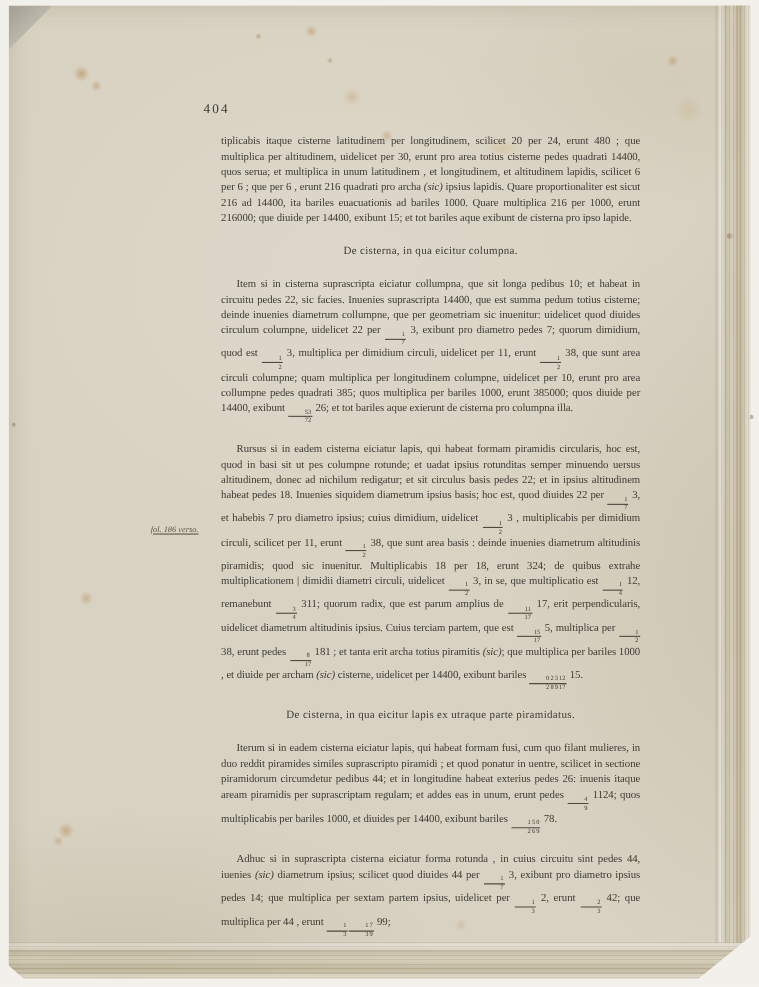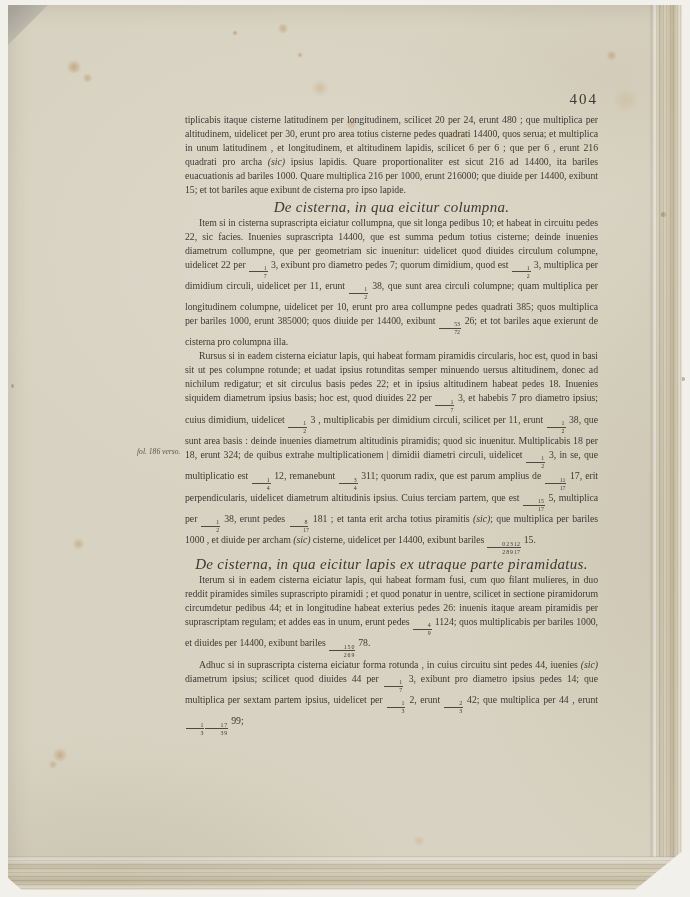--- a/index.html
+++ b/index.html
@@ -30,32 +30,32 @@
   .corner-bl{position:absolute;left:0;bottom:0;width:30px;height:26px;background:#f2f0ea;
     clip-path:polygon(0 0,0 100%,100% 100%);}
   .fold-tl{position:absolute;left:8px;top:5px;width:40px;height:40px;
     background:linear-gradient(135deg,#a6a298 10%,#c6c2b5 70%);
     clip-path:polygon(0 0,100% 0,0 100%);}
   .fold-tl::after{content:"";position:absolute;inset:0;}
   .stain{position:absolute;border-radius:50%;pointer-events:none;}
   .speck{position:absolute;border-radius:50%;background:#6b5638;pointer-events:none;}
   .textblock{position:absolute;left:185px;top:92px;width:413px;color:#3e3a33;
     font-size:9.8px;line-height:14px;letter-spacing:-0.05px;text-align:justify;}
-  .pageno{text-align:right;font-size:15px;letter-spacing:2px;margin-bottom:7px;text-indent:0;}
-  .para{margin:0;text-indent:14px;}
+  .pageno{text-align:left;font-size:12px;letter-spacing:2px;margin-bottom:7px;text-indent:0;}
+  .para{margin:16px;text-indent:14px;}
   .para.noind{text-indent:0;}
-  .heading{text-align:center;font-style:italic;font-size:15px;margin:2.5px 0 2px;
+  .heading{text-align:center;font-size:10px;margin:2.5px 0 2px;
     letter-spacing:0.3px;text-indent:0;}
   .it{font-style:italic;}
   .frac{display:inline-flex;flex-direction:column;align-items:center;vertical-align:-0.40em;
     line-height:1.02;font-size:0.60em;letter-spacing:0;word-spacing:-0.5px;margin:0 0.5px;}
   .frac .fnum{border-bottom:0.75px solid rgba(62,58,51,0.9);padding:0 1px 0.5px;}
   .frac .fden{padding-top:0.5px;}
-  .margin-note{position:absolute;left:137px;top:447px;font-size:7.6px;font-style:italic;
-    color:#5c574b;white-space:nowrap;}
+  .margin-note{position:absolute;left:137px;top:477px;font-size:7.6px;font-style:italic;
+    color:#5c574b;white-space:nowrap;text-decoration:underline;}
 </style>
 </head>
 <body>
 
 <div class="viewport">
   <div class="page"></div>
 
   <div class="stain" style="left:66px;top:60px;width:16px;height:14px;background:radial-gradient(circle,rgba(181,133,74,.55),rgba(181,133,74,0) 70%);"></div>
   <div class="stain" style="left:82px;top:73px;width:11px;height:10px;background:radial-gradient(circle,rgba(181,133,74,.45),rgba(181,133,74,0) 70%);"></div>
   <div class="stain" style="left:277px;top:23px;width:12px;height:11px;background:radial-gradient(circle,rgba(181,133,74,.45),rgba(181,133,74,0) 70%);"></div>

